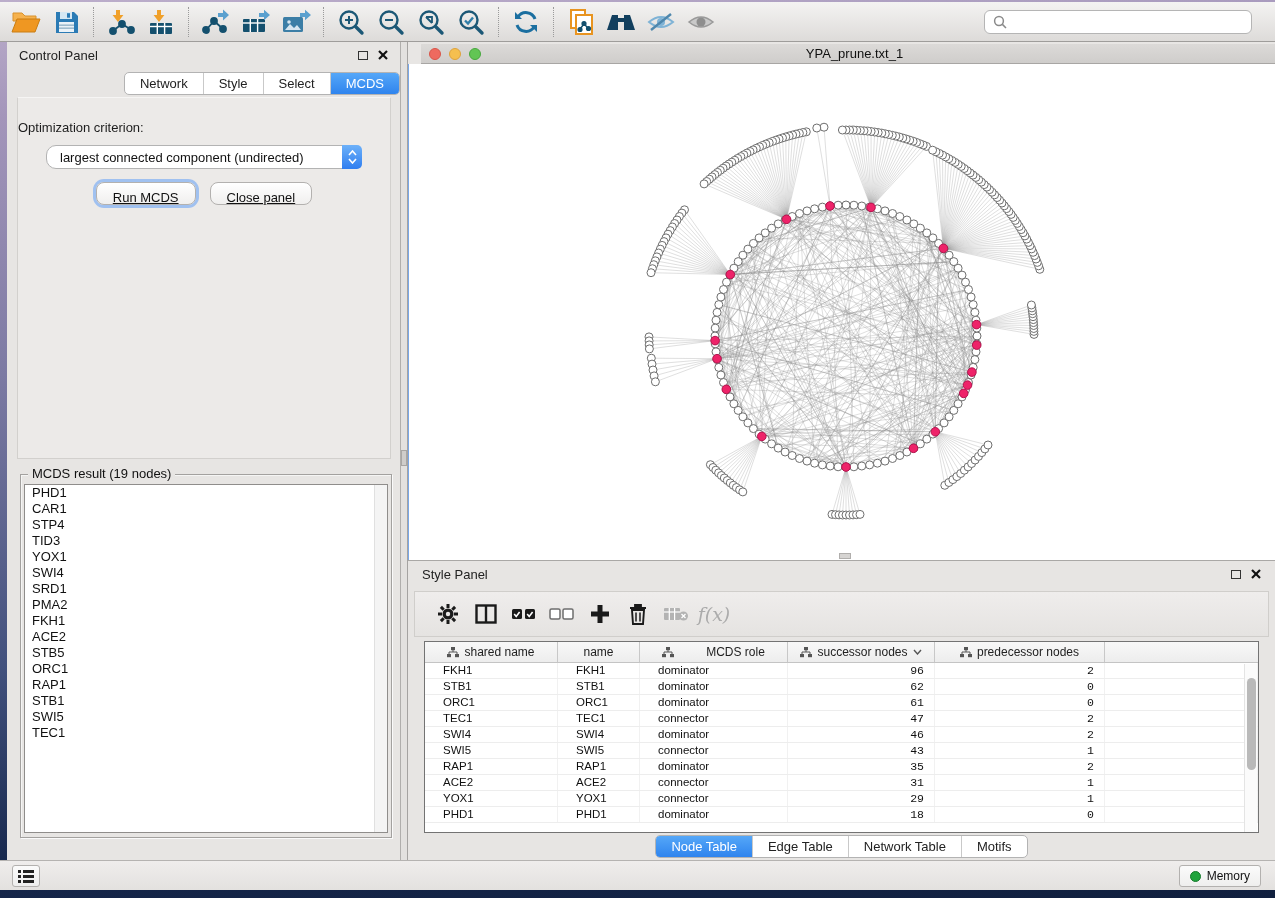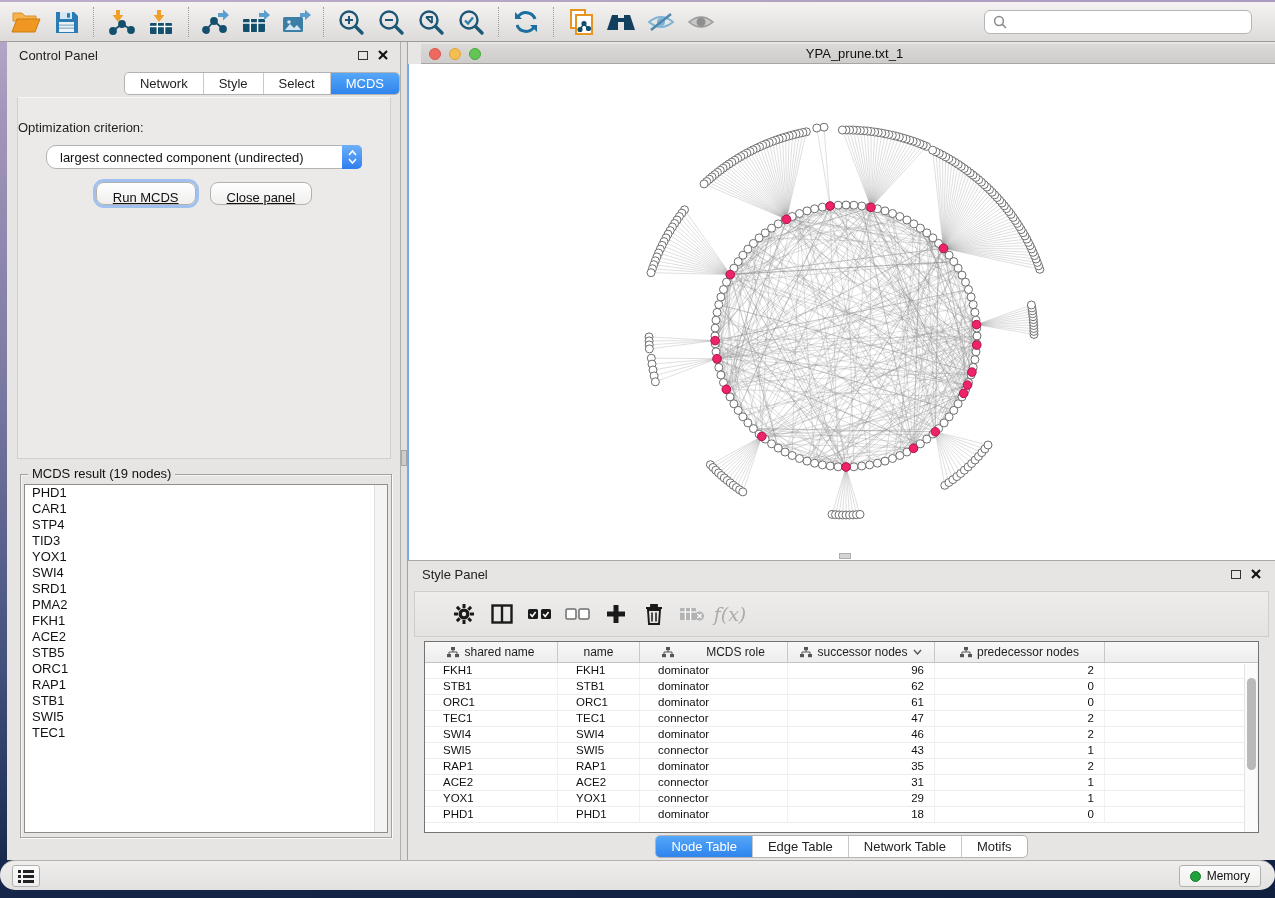--- a/index.html
+++ b/index.html
@@ -64,39 +64,39 @@
   .traffic { width:12px; height:12px; border-radius:50%; margin-right:8px; }
   .t-red { background:#ee6a5f; border:1px solid #d95549; }
   .t-yellow { background:#f5bf4f; border:1px solid #dfa33b; }
   .t-green { background:#62c554; border:1px solid #47a83d; }
   #net-title { position:absolute; left:0; right:0; text-align:center; font-size:13px; color:#111; }
   #net-canvas { position:absolute; left:0; top:22px; width:867px; height:496px; background:#fff; border-left:1px solid #79a7e8; }
   #h-grip { position:absolute; left:430px; top:489px; width:12px; height:6px; background:#d6d4d2; border:1px solid #b0aeac; }
   
   #table-panel { position:absolute; left:408px; top:560px; width:867px; height:300px; background:#e7e5e3; border-top:1px solid #aaa8a6; }
   #tp-toolbar { position:absolute; left:6px; top:30px; width:855px; height:46px;
-    background:linear-gradient(#efedec,#e5e3e1); border:1px solid #d0cecb; display:flex; align-items:center; padding-left:30px; gap:0; }
+    background:linear-gradient(#efedec,#e5e3e1); border:1px solid #d0cecb; display:flex; align-items:center; padding-left:14px; gap:0; }
   .tp-btn { width:38px; height:38px; display:flex; align-items:center; justify-content:center; }
   #node-table { position:absolute; left:16px; top:80px; width:1247px; height:192px; background:#fff; border:1px solid #737373; overflow:hidden; }
   #table-panel #node-table { left:16px; width:835px; }
   .thead { display:flex; height:21px; background:linear-gradient(#f8f8f8,#ededed); border-bottom:1px solid #c4c4c4; }
   .th { display:flex; align-items:center; justify-content:center; gap:5px; font-size:12px; color:#222;
     border-right:1px solid #c8c8c8; position:relative; }
   .col-shared { width:133px; } .col-name { width:82px; } .col-role { width:148px;gap:32px; }
   .col-succ { width:147px; } .col-pred { width:170px; } .col-fill { flex:1; border-right:none; }
   .trow { display:flex; height:16px; border-bottom:1px solid #ededed; }
   .td { font-size:11.5px; line-height:15px; color:#111; border-right:1px solid #f1f1f1; padding:0 6px; white-space:nowrap; overflow:hidden; }
-  .td.num { text-align:right; padding-right:10px; }
+  .td.num { text-align:right; padding-right:10px;font-family:Liberation Mono, monospace; }
   .td.txt { padding-left:18px; }
   #table-scrollbar { position:absolute; right:1px; top:22px; width:13px; height:169px; background:#fbfbfb; border-left:1px solid #e4e4e4; }
   #table-scroll-thumb { position:absolute; left:2px; top:14px; width:9px; height:92px; background:#b9b9b9; border-radius:5px; }
   #tp-tabs-row { position:absolute; left:0; width:867px; top:274px; text-align:center; }
   
   #status-bar { position:absolute; left:0; top:860px; width:1275px; height:30px;
-    background:linear-gradient(#efedec,#e3e1df); border-top:1px solid #b5b3b1;border-radius:15px; }
+    background:linear-gradient(#efedec,#e3e1df); border-top:1px solid #b5b3b1; }
   #task-button { position:absolute; left:12px; top:4px; width:28px; height:22px; background:linear-gradient(#fbfbfb,#eeeeee);
     border:1px solid #b3b1af; border-radius:3px; display:flex; align-items:center; justify-content:center; }
   #memory-button { position:absolute; right:14px; top:4px; height:22px; background:linear-gradient(#fbfbfb,#efefee);
     border:1px solid #b3b1af; border-radius:3px; display:flex; align-items:center; padding:0 10px; gap:6px; font-size:12px; color:#111; }
   .mem-dot { width:11px; height:11px; border-radius:50%; background:#1fa33c; border:1px solid #157a2b; }
   svg { display:block; }
 </style>
 </head>
 <body>
 

